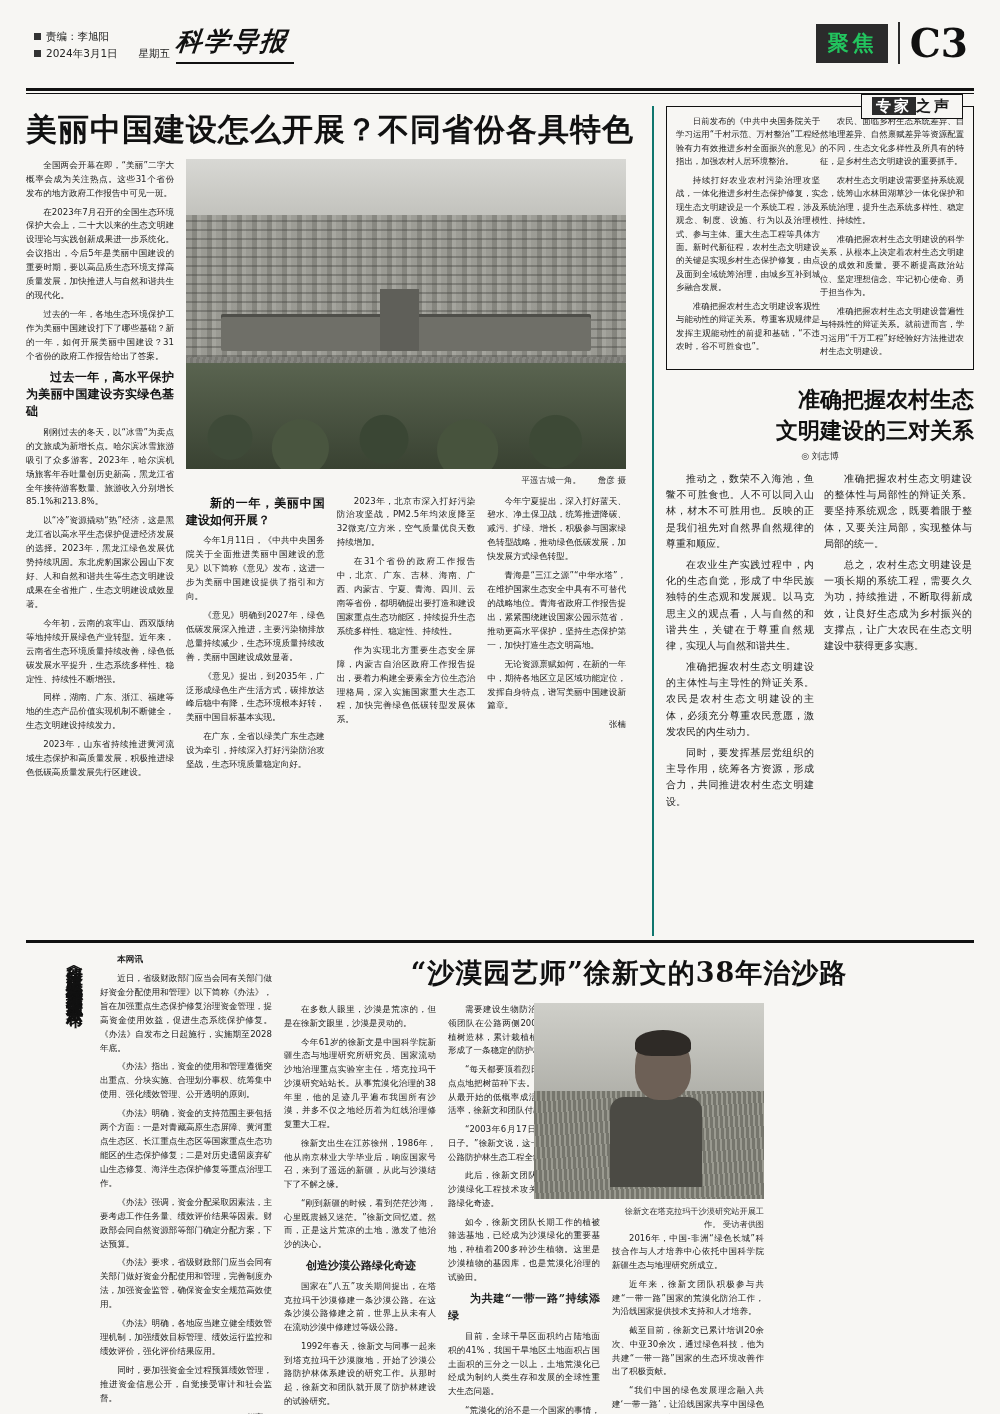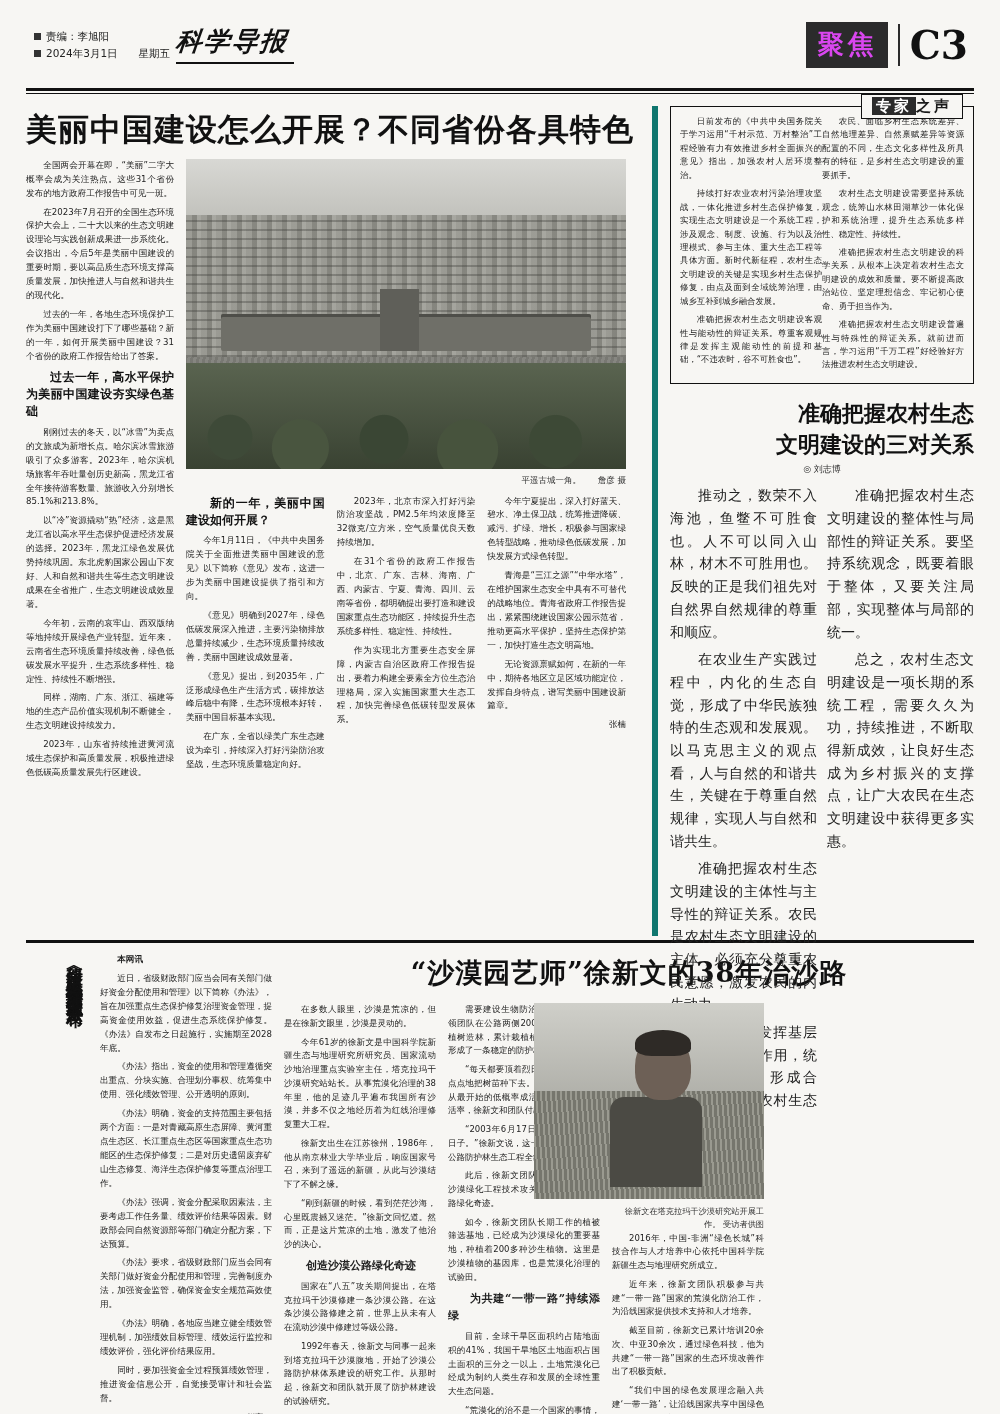--- a/index.html
+++ b/index.html
@@ -24,36 +24,36 @@
     position:absolute; left:150px; top:2px;
     font-family:"DejaVu Serif","Liberation Serif",serif;
     font-size:26px; font-weight:700; letter-spacing:2px;
     font-style:italic;
     color:#111;
     transform:skewX(-6deg);
   }
   .mh-logo-underline { position:absolute; left:150px; top:40px; width:118px; height:2px; background:#111; }
   .mh-right { position:absolute; right:6px; top:0px; display:flex; align-items:center; gap:10px; }
   .mh-badge {
-    background:#2b2b2b; color:#d946ef; font-family:"DejaVu Serif","Liberation Serif",serif;
-    font-size:26px; font-weight:700; letter-spacing:4px; padding:5px 10px 6px 12px;
+    background:#2b2b2b; color:#22c55e; font-family:"DejaVu Serif","Liberation Serif",serif;
+    font-size:21px; font-weight:700; letter-spacing:4px; padding:5px 10px 6px 12px;
   }
   .mh-sep { width:2px; height:42px; background:#2b2b2b; }
   .mh-page {
     font-family:"DejaVu Serif","Liberation Serif",serif;
     font-size:39px; font-weight:700; color:#111; line-height:1;
   }
 
   .rule-thick { height:3px; background:#111; margin-top:4px; }
   .rule-thin { height:1px; background:#111; margin-top:2px; }
 
   
   .top-wrap { display:flex; gap:14px; margin-top:12px; height:830px; }
   .top-left { width:618px; position:relative; }
-  .top-right { width:322px; position:relative; border-left:6px solid #0f766e; padding-left:12px; }
+  .top-right { width:322px; position:relative; border-left:2px solid #0f766e; padding-left:12px; }
 
   .headline {
     font-family:"DejaVu Serif","Liberation Serif",serif;
     font-size:31px; font-weight:700; line-height:1.25;
     letter-spacing:1px; color:#111;
     margin:4px 0 10px 0;
   }
 
   .cols3 { display:flex; gap:12px; }
   .col { font-size:8.6px; line-height:1.62; text-align:justify; color:#222;
@@ -108,21 +108,21 @@
   .expert-cols { display:flex; }
   .expert-cols .col { width:146px; font-size:8.4px; line-height:1.6; }
 
   .expert-title {
     font-family:"DejaVu Serif","Liberation Serif",serif;
     font-size:22px; font-weight:700; text-align:right; line-height:1.4;
     margin:14px 0 4px 0; color:#111;
   }
   .byline { text-align:center; font-size:9px; color:#333; margin-bottom:8px; }
   .expert-body { display:flex; gap:10px; }
-  .expert-body .col { width:148px; font-size:14px; line-height:1.62; }
+  .expert-body .col { width:148px; font-size:10px; line-height:1.62; }
 
   
   .bottom-wrap { display:flex; gap:12px; margin-top:10px; }
   .vert-title {
     width:60px; flex:0 0 60px;
     font-family:"DejaVu Serif","Liberation Serif",serif;
     font-size:17px; font-weight:700; line-height:1.35;
     writing-mode:vertical-rl; text-orientation:upright;
     letter-spacing:2px; height:470px; color:#111;
     margin-right:2px;

